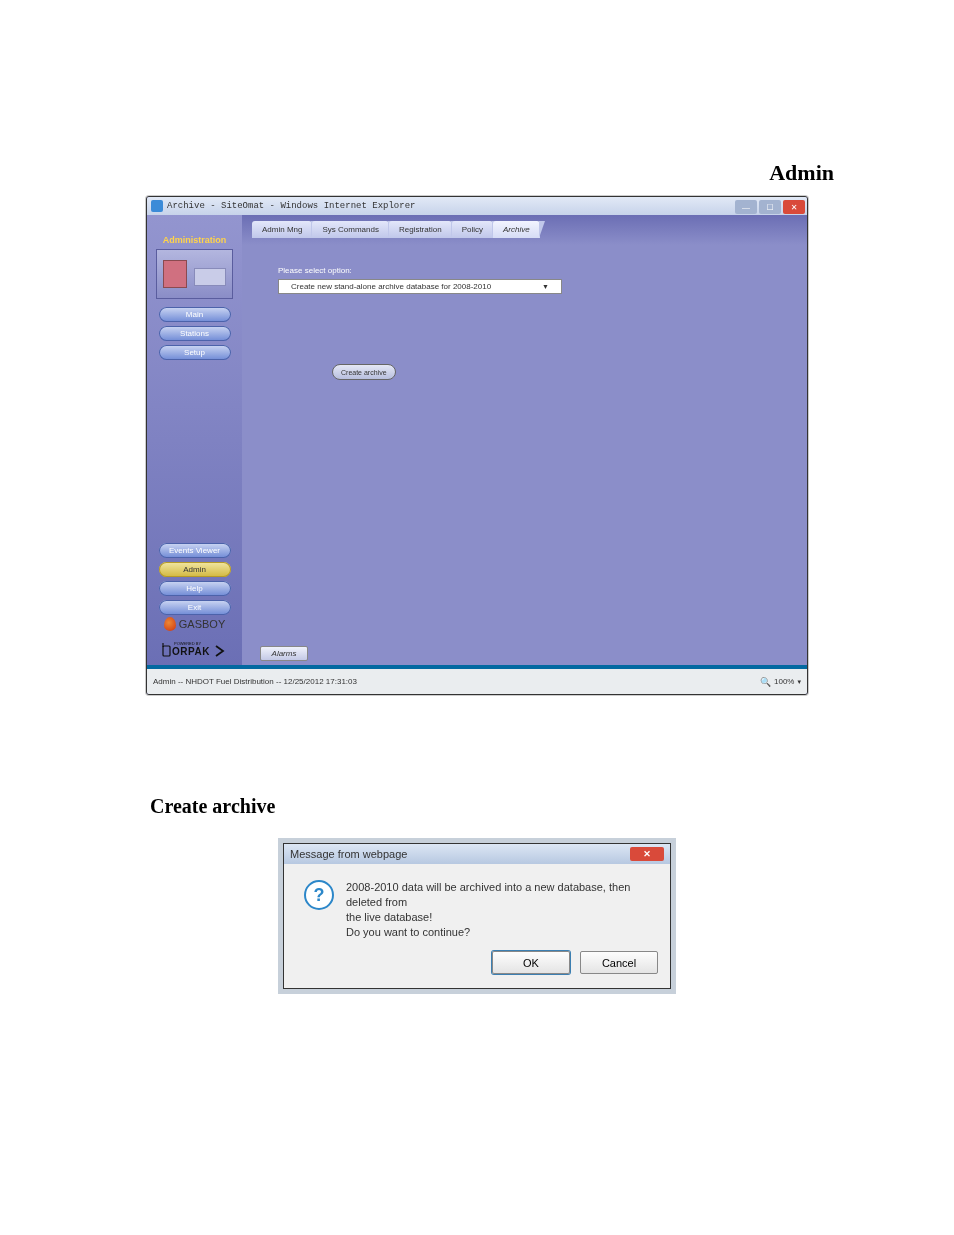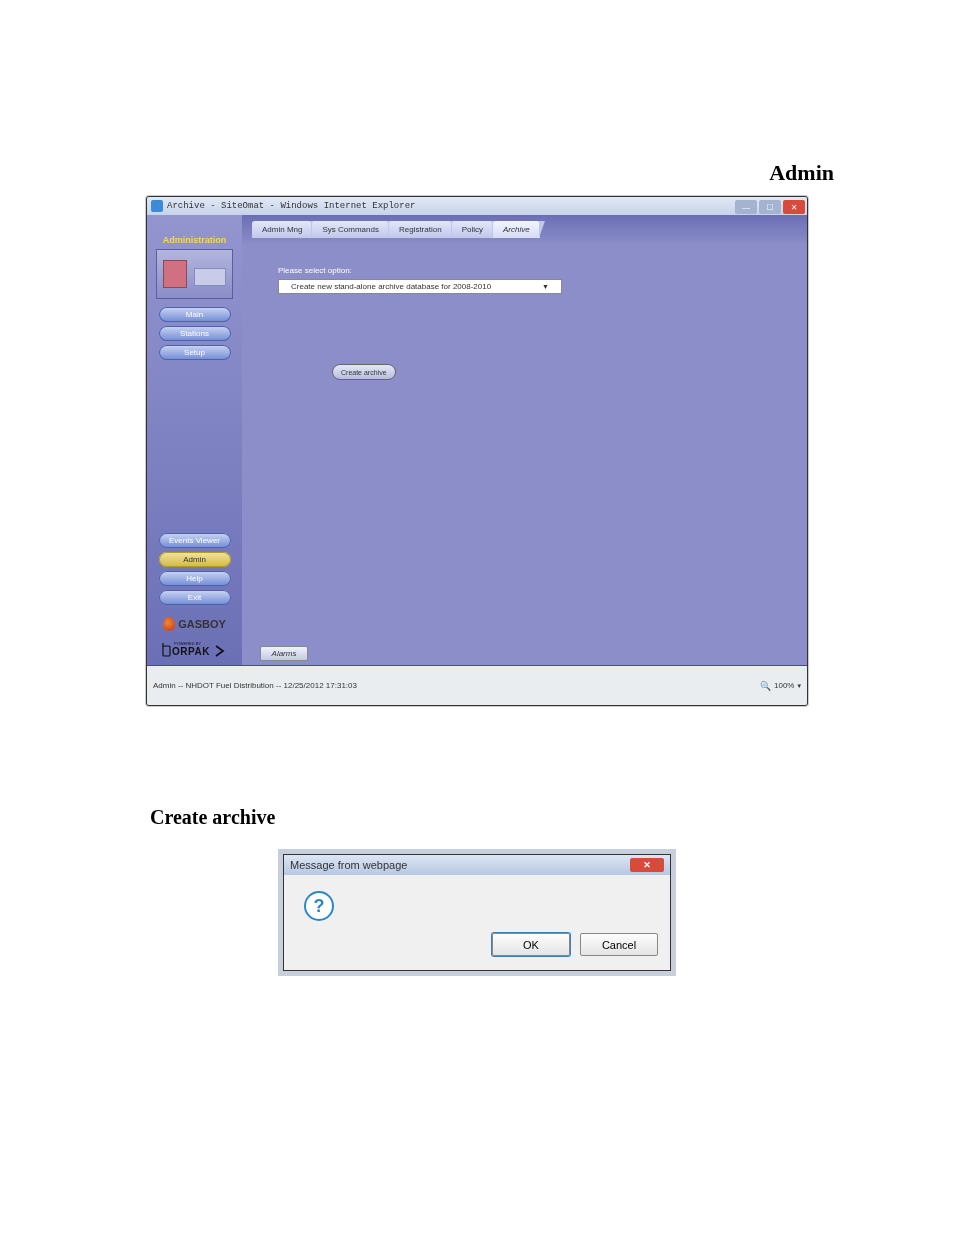--- a/index.html
+++ b/index.html
@@ -18,38 +18,38 @@
 
 .ie-body { display: flex; height: 450px; }
 .sidebar { width: 95px; background: linear-gradient(#9395cf, #6b6fb5); padding: 16px 0 6px 0; display: flex; flex-direction: column; align-items: center; }
 .sidebar-title { color: #ffd34a; font-weight: bold; font-size: 9px; margin: 4px 0; }
 .sidebar-img { width: 75px; height: 48px; background: linear-gradient(#b3b6df, #8a8dc7); border: 1px solid #5a5d9e; margin-bottom: 6px; position: relative; overflow: hidden; }
 .sidebar-img::before { content: ""; position: absolute; left: 6px; top: 10px; width: 22px; height: 26px; background: #d07080; border: 1px solid #8a4a50; }
 .sidebar-img::after { content: ""; position: absolute; right: 6px; top: 18px; width: 30px; height: 16px; background: #c9cce8; border: 1px solid #888bba; }
 .nav-btn { width: 72px; height: 15px; border-radius: 8px; background: linear-gradient(#cdd7f3, #6f8ad6); color: #fff; font-size: 8px; display: flex; align-items: center; justify-content: center; margin: 2px 8px; box-shadow: inset 0 0 0 1px #4c62aa; }
 .nav-btn.admin { background: linear-gradient(#f1e6a3, #d2b83f); color: #333; box-shadow: inset 0 0 0 1px #b59a28; }
 .sidebar .spacer { flex: 1; }
-.brand { color: #333; font-weight: bold; font-size: 11px; display: flex; align-items: center; gap: 3px; margin-top: 10px; }
+.brand { color: #333; font-weight: normal; font-size: 11px; display: flex; align-items: center; gap: 3px; }
 .brand .flame { width: 12px; height: 14px; background: radial-gradient(circle at 40% 40%, #e83, #c31); border-radius: 50% 50% 50% 50% / 60% 60% 40% 40%; }
 .orpak { margin-top: 8px; }
 .orpak svg { display: block; }
 
 .content { flex: 1; background: linear-gradient(#6b6eb4, #8b8ec9 30px, #8b8ec9); position: relative; padding: 6px 10px; }
 .tabs { display: flex; gap: 0; font-size: 8px; margin-bottom: 28px; }
 .tab { padding: 2px 10px; background: linear-gradient(#e3e7fa, #c0c7ea); color: #333; height: 13px; line-height: 13px; border-radius: 3px 3px 0 0; margin-right: 0; position: relative; }
 .tab::after { content: ""; position: absolute; right: -5px; top: 0; width: 0; height: 0; border-bottom: 17px solid transparent; border-left: 6px solid #c0c7ea; }
 .tab.active { background: linear-gradient(#f2f4ff, #d6dcf5); font-style: italic; }
 .content-label { color: #fff; font-size: 8px; margin-left: 26px; }
 .dropdown { margin: 4px 0 0 26px; display: flex; }
 .dropdown .dd-box { background: #fff; border: 1px solid #888; height: 13px; width: 258px; padding: 0 12px; font-size: 8px; line-height: 13px; color: #333; display: flex; align-items: center; justify-content: space-between; }
 .dropdown .chev { font-size: 7px; color: #333; }
 .create-btn { margin: 70px 0 0 80px; background: linear-gradient(#e4e7f5, #b8bfde); border: 1px solid #666; border-radius: 9px; height: 14px; padding: 0 8px; font-size: 7px; color: #333; display: inline-flex; align-items: center; }
 .alarms-btn { position: absolute; bottom: 4px; left: 18px; background: linear-gradient(#f0f2fb, #c3c9e6); border: 1px solid #888; height: 13px; width: 46px; font-size: 8px; color: #333; display: flex; align-items: center; justify-content: center; border-radius: 2px; font-style: italic; }
 
-.statusbar { background: #eaedef; border-top: 1px solid #0369a1; height: 15px; display: flex; align-items: center; font-size: 8px; color: #333; padding: 12px 6px; justify-content: space-between; }
+.statusbar { background: #eaedef; border-top: 4px solid #0369a1; height: 15px; display: flex; align-items: center; font-size: 8px; color: #333; padding: 5px 6px; justify-content: space-between; }
 .statusbar .zoom { display: flex; align-items: center; gap: 3px; }
 .statusbar .zoom-ico { width: 10px; height: 10px; display: inline-flex; align-items: center; justify-content: center; font-size: 9px; color: #5a77b8; }
 
 
 .dialog-wrap { width: 388px; margin: 0 auto; border: 5px double #c7d0da; background: #c7d0da; }
 .dialog { border: 1px solid #333; background: #f0f0f0; font-size: 11px; }
 .dialog-title { background: linear-gradient(#dce6f4, #b7c8e1); height: 20px; display: flex; align-items: center; padding: 0 6px; font-size: 11px; color: #333; }
 .dialog-title .spacer { flex: 1; }
 .dlg-close { width: 34px; height: 14px; background: #d94a3a; color: #fff; font-size: 9px; display: flex; align-items: center; justify-content: center; border-radius: 2px; font-weight: bold; }
 .dialog-body { display: flex; padding: 16px 20px 12px 20px; align-items: flex-start; gap: 12px; }
@@ -133,19 +133,24 @@
 
 <div class="dialog-wrap">
   <div class="dialog">
     <div class="dialog-title">
       <span>Message from webpage</span>
       <span class="spacer"></span>
       <span class="dlg-close">✕</span>
     </div>
     <div class="dialog-body">
       <div class="q-icon">?</div>
+      <div class="dialog-msg">
+        <div>2008-2010 data will be archived into a new database, then deleted from</div>
+        <div>the live database!</div>
+        <div>Do you want to continue?</div>
+      </div>
     </div>
     <div class="dialog-btns">
       <div class="dlg-btn ok">OK</div>
       <div class="dlg-btn">Cancel</div>
     </div>
   </div>
 </div>
 
 </body></html>

